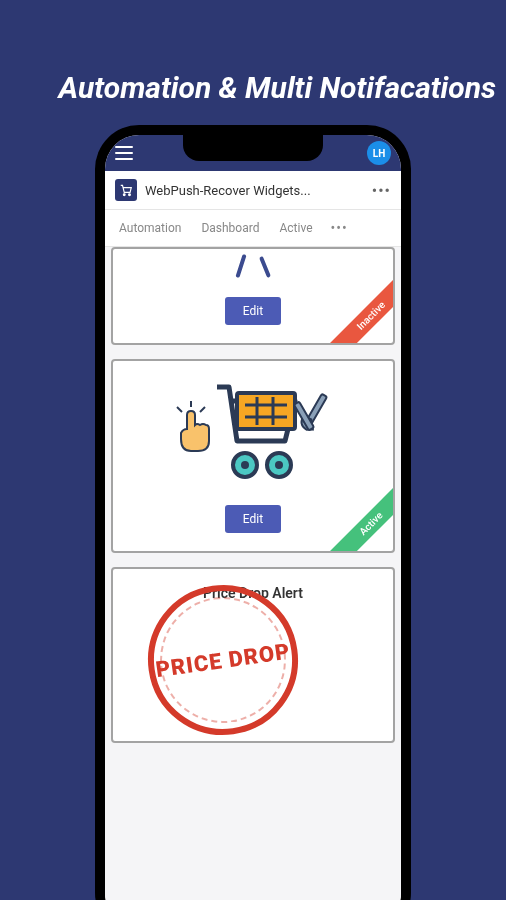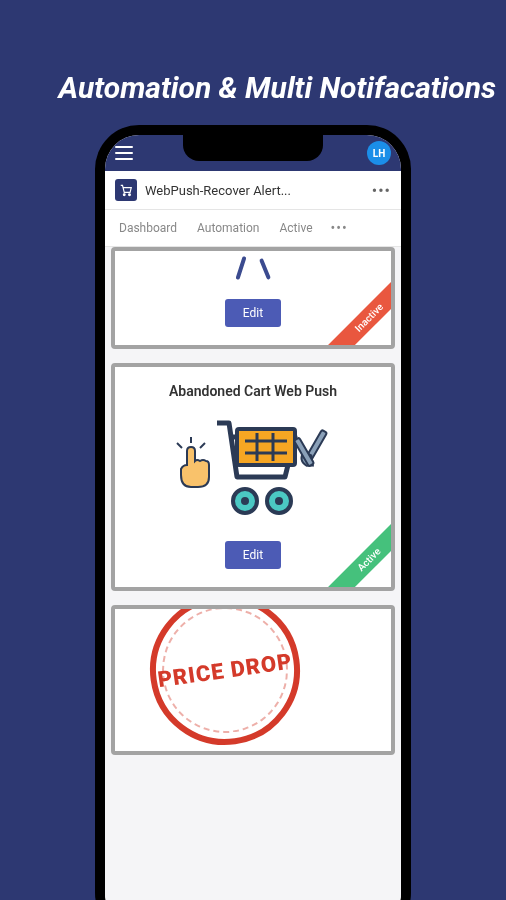--- a/index.html
+++ b/index.html
@@ -16,21 +16,21 @@
 .avatar{width:24px;height:24px;border-radius:50%;background:#1b8ee8;color:#fff;font-size:10px;font-weight:700;display:flex;align-items:center;justify-content:center}
 .app-header{display:flex;align-items:center;padding:8px 10px;border-bottom:1px solid #e5e5e5;gap:8px}
 .app-icon{width:22px;height:22px;background:#2d3872;border-radius:3px;display:flex;align-items:center;justify-content:center}
 .app-icon svg{width:14px;height:14px}
 .app-title{flex:1;font-size:13px;color:#333;white-space:nowrap;overflow:hidden;text-overflow:ellipsis}
 .app-more{color:#666;font-size:16px;letter-spacing:1px;cursor:pointer}
 .tabbar{display:flex;align-items:center;padding:0 4px;border-bottom:1px solid #e5e5e5}
 .tab{padding:10px 10px;font-size:12px;color:#888;cursor:pointer}
 .tab-more{padding:10px 8px;color:#888;font-size:14px;letter-spacing:1px;cursor:pointer}
 .content{height:calc(100% - 36px - 40px - 37px);overflow:hidden;background:#f5f5f7;padding:0}
-.card{background:#fff;margin:0 6px 14px 6px;border:4px solid #a3a3a3;border-radius:4px;position:relative;overflow:hidden;padding:16px 10px 18px}
+.card{background:#fff;margin:0 6px 14px 6px;border:2px solid #a3a3a3;border-radius:4px;position:relative;overflow:hidden;padding:16px 10px 18px}
 .card:first-child{margin-top:0;padding-top:0}
 .card-title{text-align:center;font-size:14px;font-weight:600;color:#333;margin-bottom:14px}
 .card-illus{display:flex;justify-content:center;align-items:center;margin-bottom:18px}
 .edit-btn{display:block;margin:0 auto;background:#4c5bb5;color:#fff;border:none;padding:7px 18px;font-size:12px;border-radius:3px;cursor:pointer}
 .ribbon{position:absolute;bottom:18px;right:-28px;width:100px;text-align:center;transform:rotate(-45deg);font-size:10px;color:#fff;padding:4px 0;font-weight:500}
 .ribbon.inactive{background:#e9573f}
 .ribbon.active{background:#45c17c}
 .card0-illus{height:30px;position:relative}
 .leg{position:absolute;left:50%;transform:translateX(-50%);width:40px;height:28px}
 .leg:before,.leg:after{content:"";position:absolute;bottom:0;width:4px;background:#3b4b8f;border-radius:2px}
@@ -62,43 +62,42 @@
       </div>
 
       <div class="app-header">
         <div class="app-icon">
           <svg viewBox="0 0 24 24" fill="none" stroke="#fff" stroke-width="2">
               <circle cx="9" cy="20" r="1.5" fill="#fff"></circle>
               <circle cx="18" cy="20" r="1.5" fill="#fff"></circle>
               <path d="M3 4h3l3 12h10l2-8H7"></path>
             </svg>
         </div>
-        <div class="app-title">WebPush-Recover Alert...</div>
+        <div class="app-title">WebPush-Recover Widgets...</div>
         <div class="app-more">•••</div>
       </div>
 
       <div class="tabbar">
+        <div class="tab">Automation</div>
         <div class="tab">Dashboard</div>
-        <div class="tab">Automation</div>
         <div class="tab">Active</div>
         <div class="tab-more">•••</div>
       </div>
 
       <div class="content">
 
         <div class="card">
           <div class="card-illus card0-illus">
             <div class="leg"></div>
           </div>
           <button class="edit-btn">Edit</button>
           <div class="ribbon inactive">Inactive</div>
         </div>
 
         <div class="card">
-          <div class="card-title">Abandoned Cart Web Push</div>
           <div class="card-illus">
             <svg width="180" height="110" viewBox="0 0 180 110">
 
               <g transform="translate(8,34)">
                 <path d="M16 18 L16 4 Q16 0 20 0 Q24 0 24 4 L24 14 Q26 12 29 14 Q32 12 35 14 Q38 14 38 18 L38 30 Q38 40 27 40 L20 40 Q10 40 10 28 L10 22 Q12 18 16 18 Z" fill="#f9c26b" stroke="#2b3a55" stroke-width="2"></path>
                 <g stroke="#2b3a55" stroke-width="2">
                   <line x1="20" y1="-10" x2="20" y2="-4"></line>
                   <line x1="6" y1="-4" x2="11" y2="1"></line>
                   <line x1="34" y1="-4" x2="29" y2="1"></line>
                 </g>
@@ -122,20 +121,21 @@
                 <path d="M2 34 q-6 -8 2 -14 l6 6 l-2 10 z" fill="#8aa0b8" stroke="#2b3a55" stroke-width="2" transform="rotate(-20 5 30)"></path>
                 <rect x="-2" y="6" width="6" height="30" rx="2" fill="#8aa0b8" stroke="#2b3a55" stroke-width="2" transform="rotate(-30 1 21)"></rect>
               </g>
             </svg>
           </div>
           <button class="edit-btn">Edit</button>
           <div class="ribbon active">Active</div>
         </div>
 
         <div class="card" style="margin-bottom:0">
+          <div class="card-title">Price Drop Alert</div>
           <div class="card-illus price-drop">
             <div class="stamp">
               <div class="stamp-text">PRICE DROP</div>
             </div>
           </div>
         </div>
 
       </div>
 
       <div class="home-indicator"></div>

